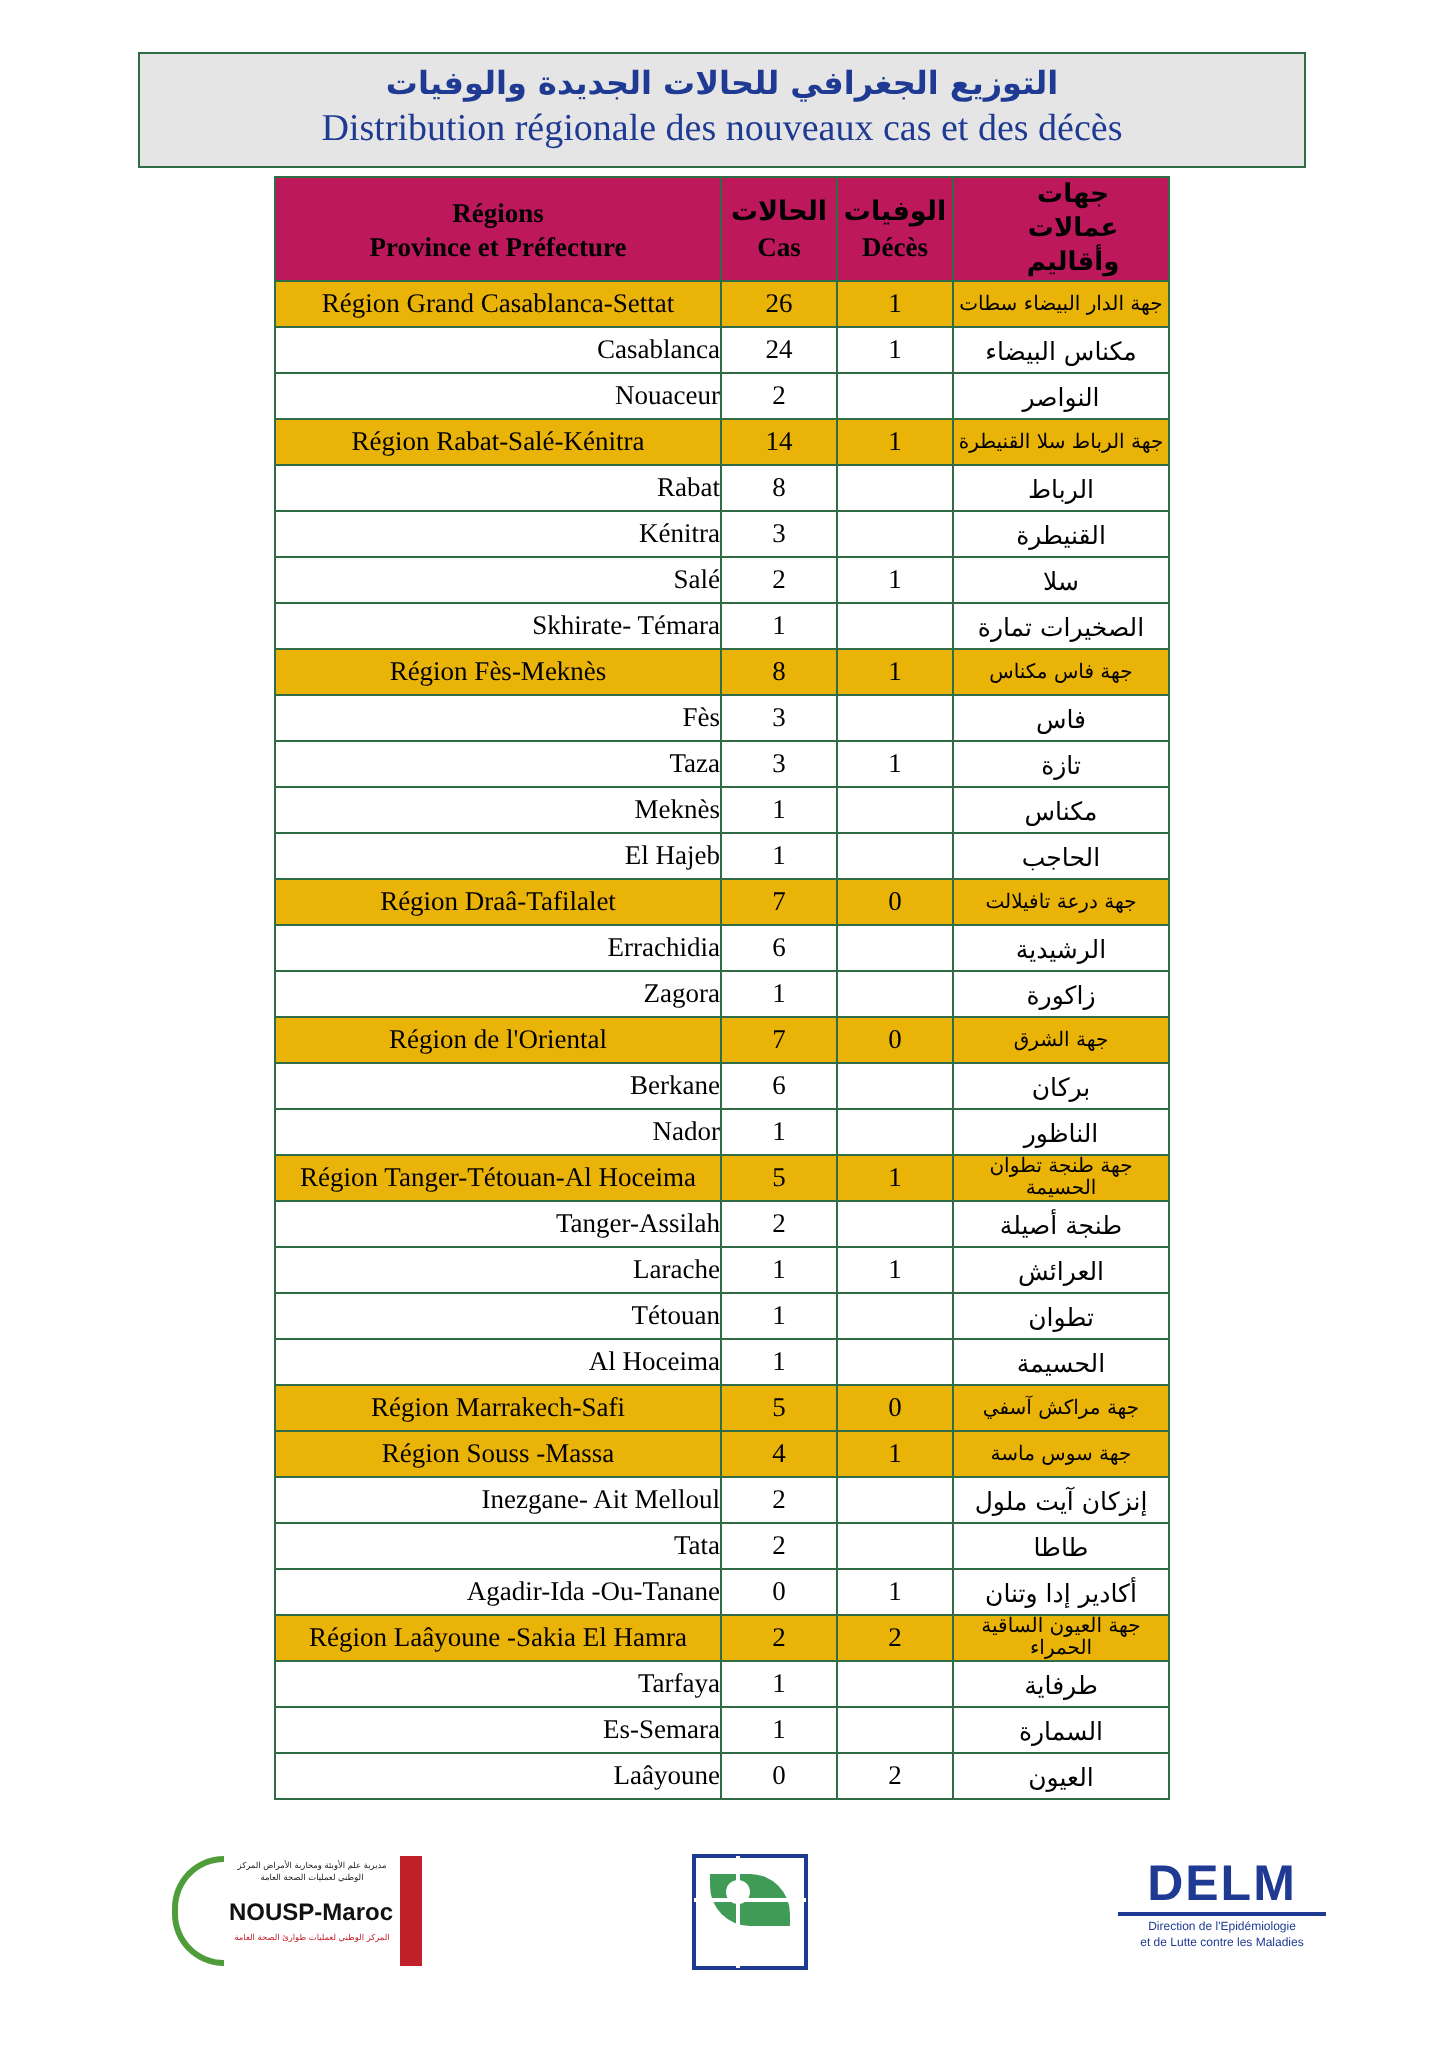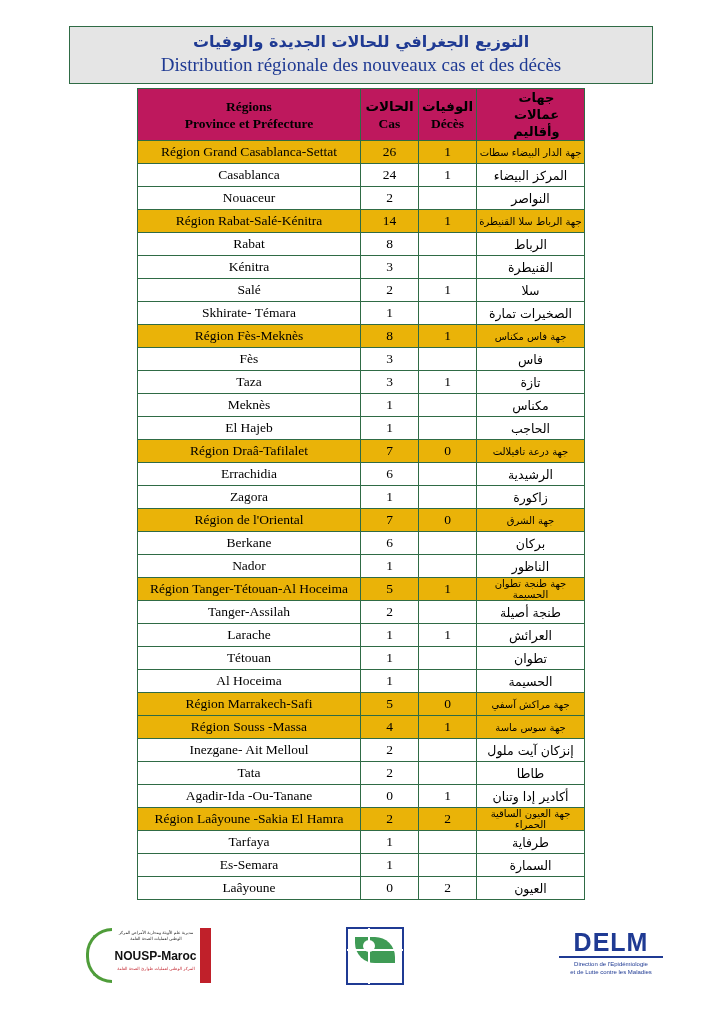--- a/index.html
+++ b/index.html
@@ -84,21 +84,21 @@
   .head-line { display: block; }
 
   tr.region td {
     background: #eab308;
     font-weight: normal;
   }
   tr.region td.fr {
     text-align: center;
   }
   td.fr {
-    text-align: center;
+    text-align: right;
     font-size: 13.5px;
     height: 22px;
     line-height: 16px;
   }
   td.num {
     text-align: center;
     font-size: 13.5px;
   }
   td.ar {
     text-align: center;
@@ -299,21 +299,21 @@
         <tr class="region">
           <td class="fr">Région Grand Casablanca-Settat</td>
           <td class="num">26</td>
           <td class="num">1</td>
           <td class="ar">جهة الدار البيضاء سطات</td>
         </tr>
         <tr class="province">
           <td class="fr">Casablanca</td>
           <td class="num">24</td>
           <td class="num">1</td>
-          <td class="ar">المركز البيضاء</td>
+          <td class="ar">مكناس البيضاء</td>
         </tr>
         <tr class="province">
           <td class="fr">Nouaceur</td>
           <td class="num">2</td>
           <td class="num"></td>
           <td class="ar">النواصر</td>
         </tr>
         <tr class="region">
           <td class="fr">Région Rabat-Salé-Kénitra</td>
           <td class="num">14</td>

